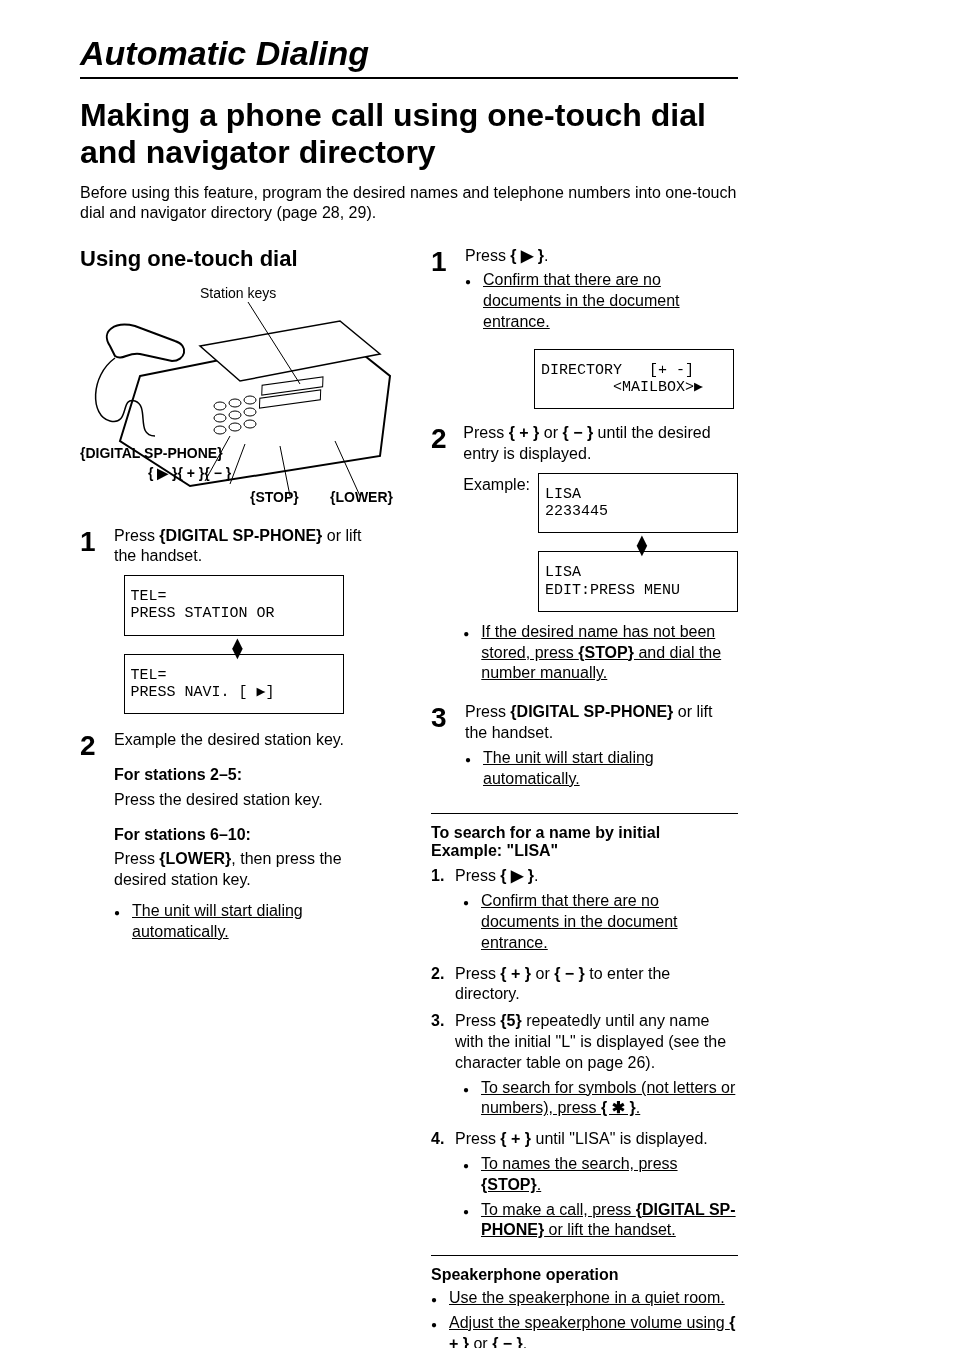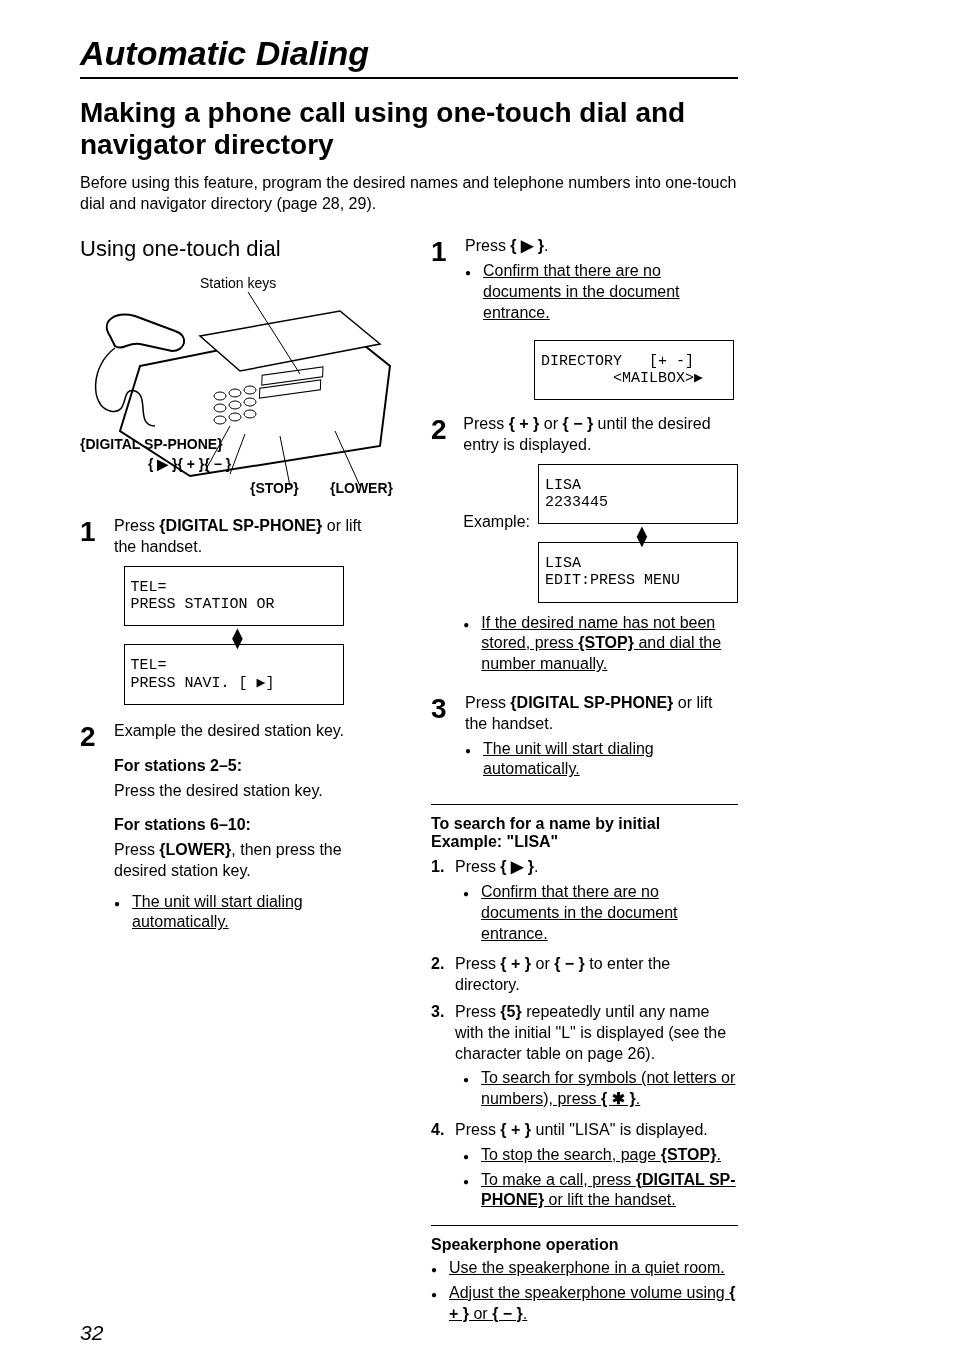--- a/index.html
+++ b/index.html
@@ -21,41 +21,41 @@
     font-weight: bold;
     font-style: italic;
     margin: 0 0 4px 0;
   }
   .rule {
     border: 0;
     border-top: 2px solid #000;
     margin: 4px 0 18px 0;
   }
   .h2 {
-    font-size: 28px;
+    font-size: 32px;
     font-weight: bold;
     margin: 0 0 12px 0;
     line-height: 1.15;
   }
   .intro {
     font-size: 16px;
     line-height: 1.28;
     margin: 0 0 22px 0;
   }
   .cols {
     display: flex;
     gap: 44px;
   }
   .col {
     flex: 1 1 50%;
     min-width: 0;
   }
   .h3 {
     font-size: 22px;
-    font-weight: normal;
+    font-weight: bold;
     margin: 0 0 14px 0;
   }
   .big-step {
     display: flex;
     align-items: flex-start;
     margin: 0 0 8px 0;
   }
   .big-digit {
     font-size: 28px;
     font-weight: bold;
@@ -126,21 +126,20 @@
   .indent8 { margin-left: 8px; }
   .example-row {
     display: flex;
     align-items: flex-start;
     gap: 8px;
     margin: 8px 0 10px 0;
   }
   .example-label {
     font-size: 16px;
     padding-top: 2px;
-    margin-top: 46px;
   }
   .divider {
     border: 0;
     border-top: 1px solid #000;
     margin: 14px 0 10px 0;
   }
   .numlist { list-style: none; padding: 0; margin: 6px 0 0 0; counter-reset: n; }
   .numlist > li {
     counter-increment: n;
     position: relative;
@@ -359,21 +358,21 @@
           <ul class="bullet-list indent8">
             <li>
               <span>To search for symbols (not letters or numbers), press </span><span class="bold">{ ✱ }</span><span>.</span>
             </li>
           </ul>
         </li>
         <li>
           <span>Press </span><span class="bold">{ + }</span><span> until "LISA" is displayed.</span>
           <ul class="bullet-list indent8">
             <li>
-              <span>To stop the search, page </span><span class="bold">{STOP}</span><span>.</span>
+              <span>To names the search, press </span><span class="bold">{STOP}</span><span>.</span>
             </li>
             <li>
               <span>To make a call, press </span><span class="bold">{DIGITAL SP-PHONE}</span><span> or lift the handset.</span>
             </li>
           </ul>
         </li>
       </ol>
 
       <hr class="divider">
 

